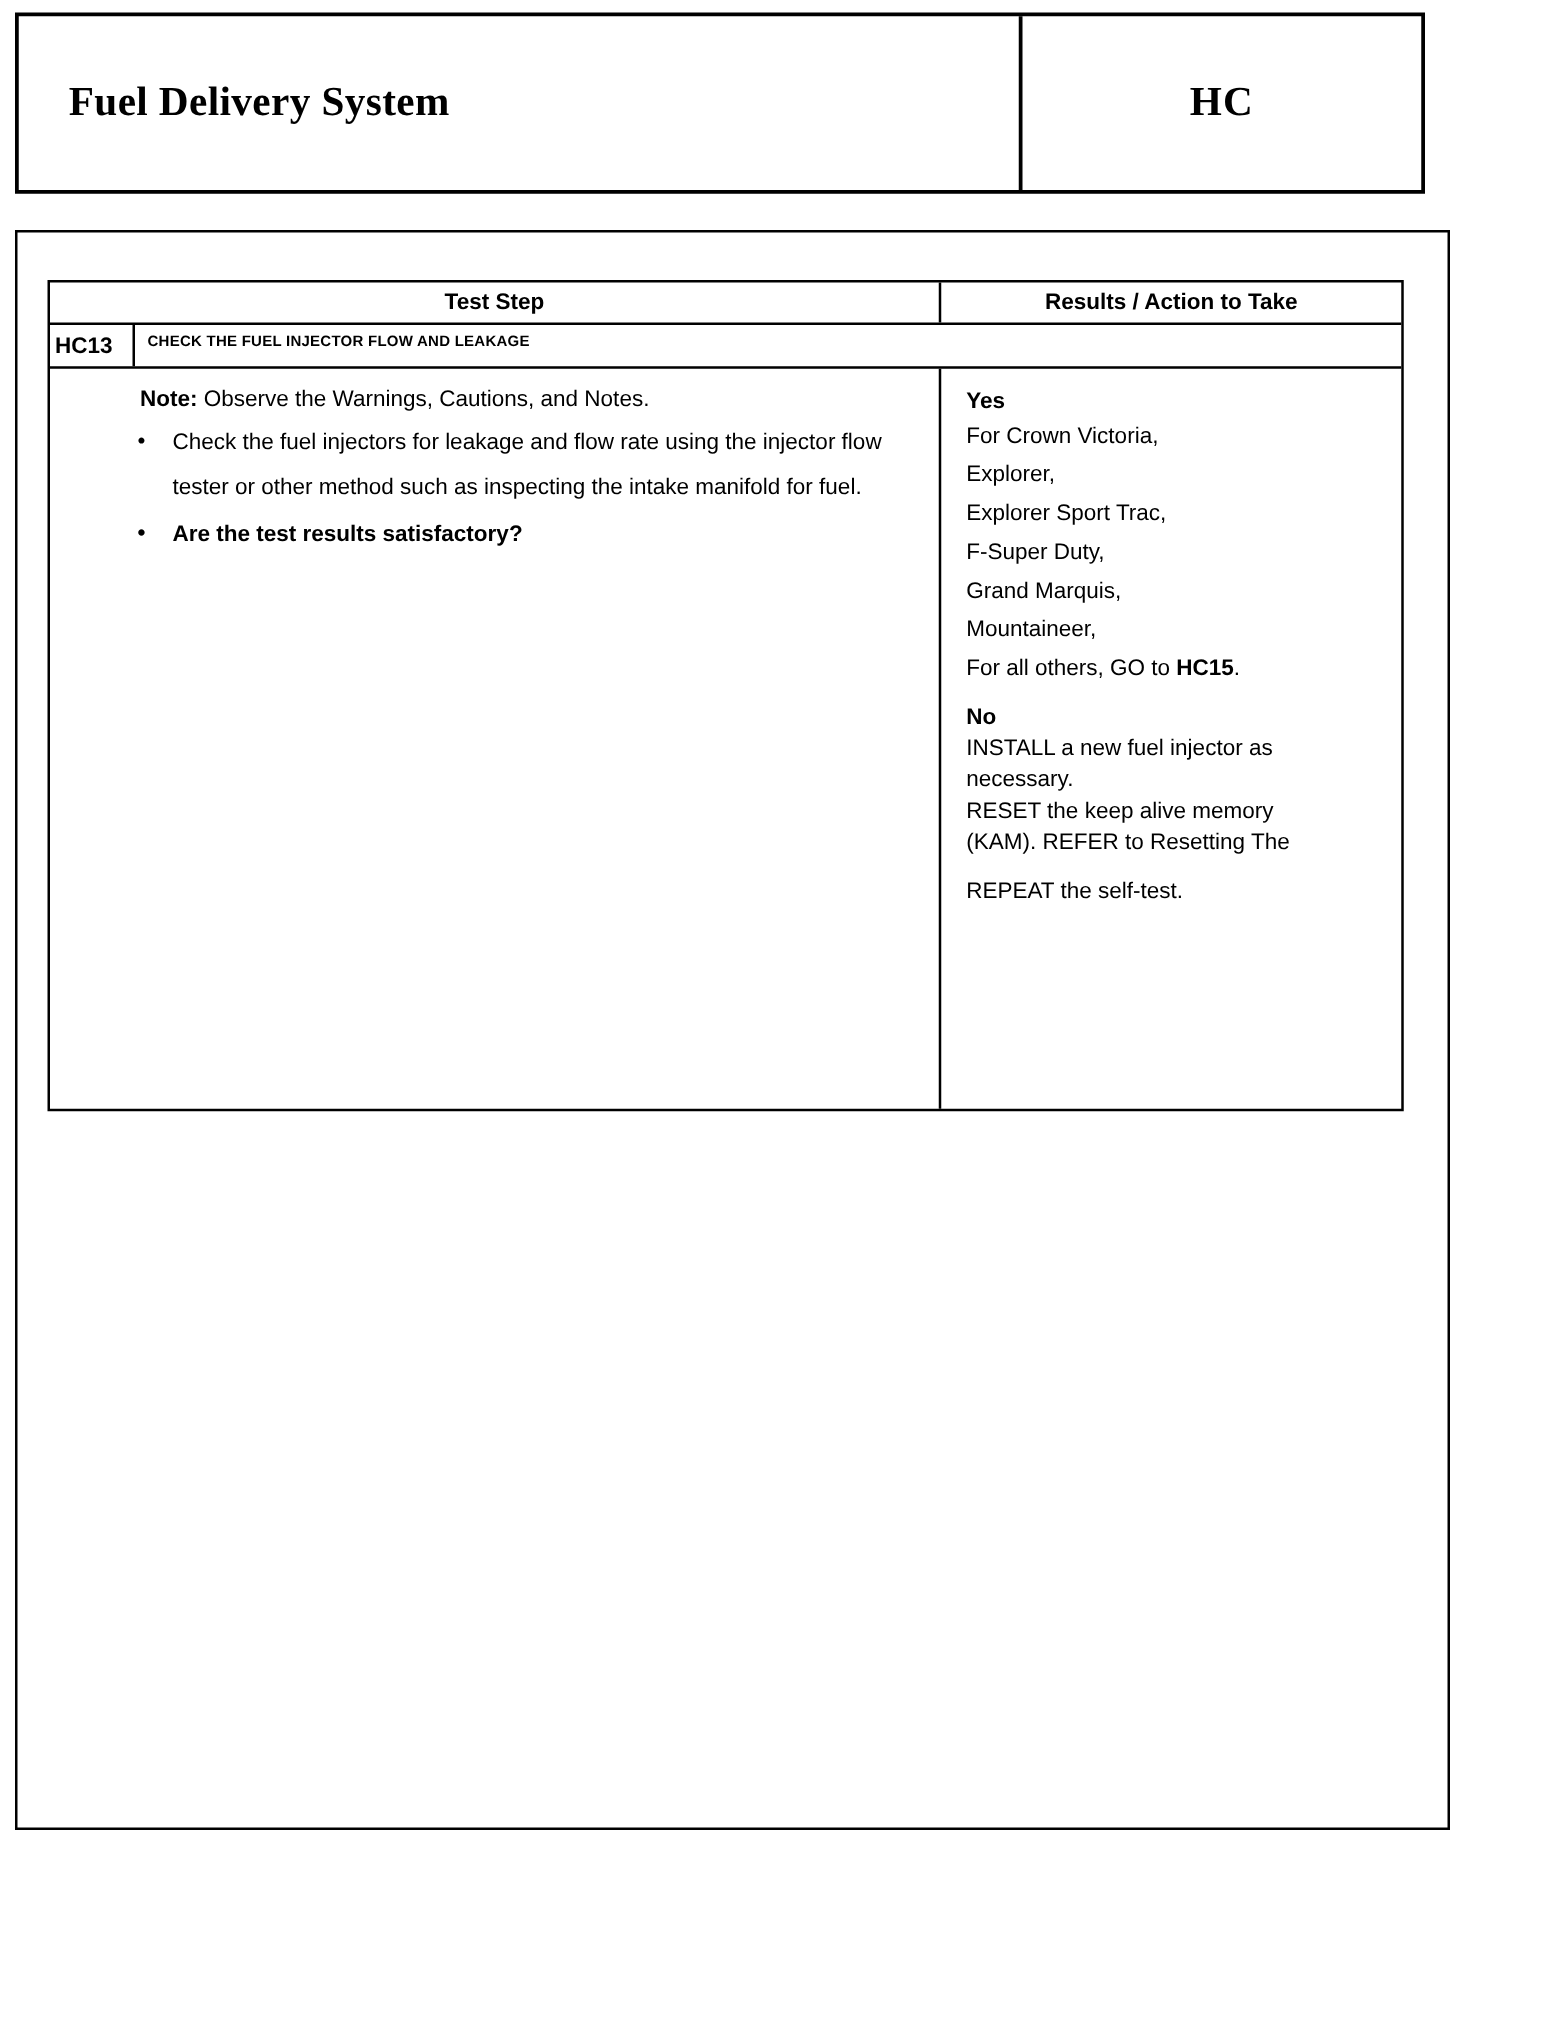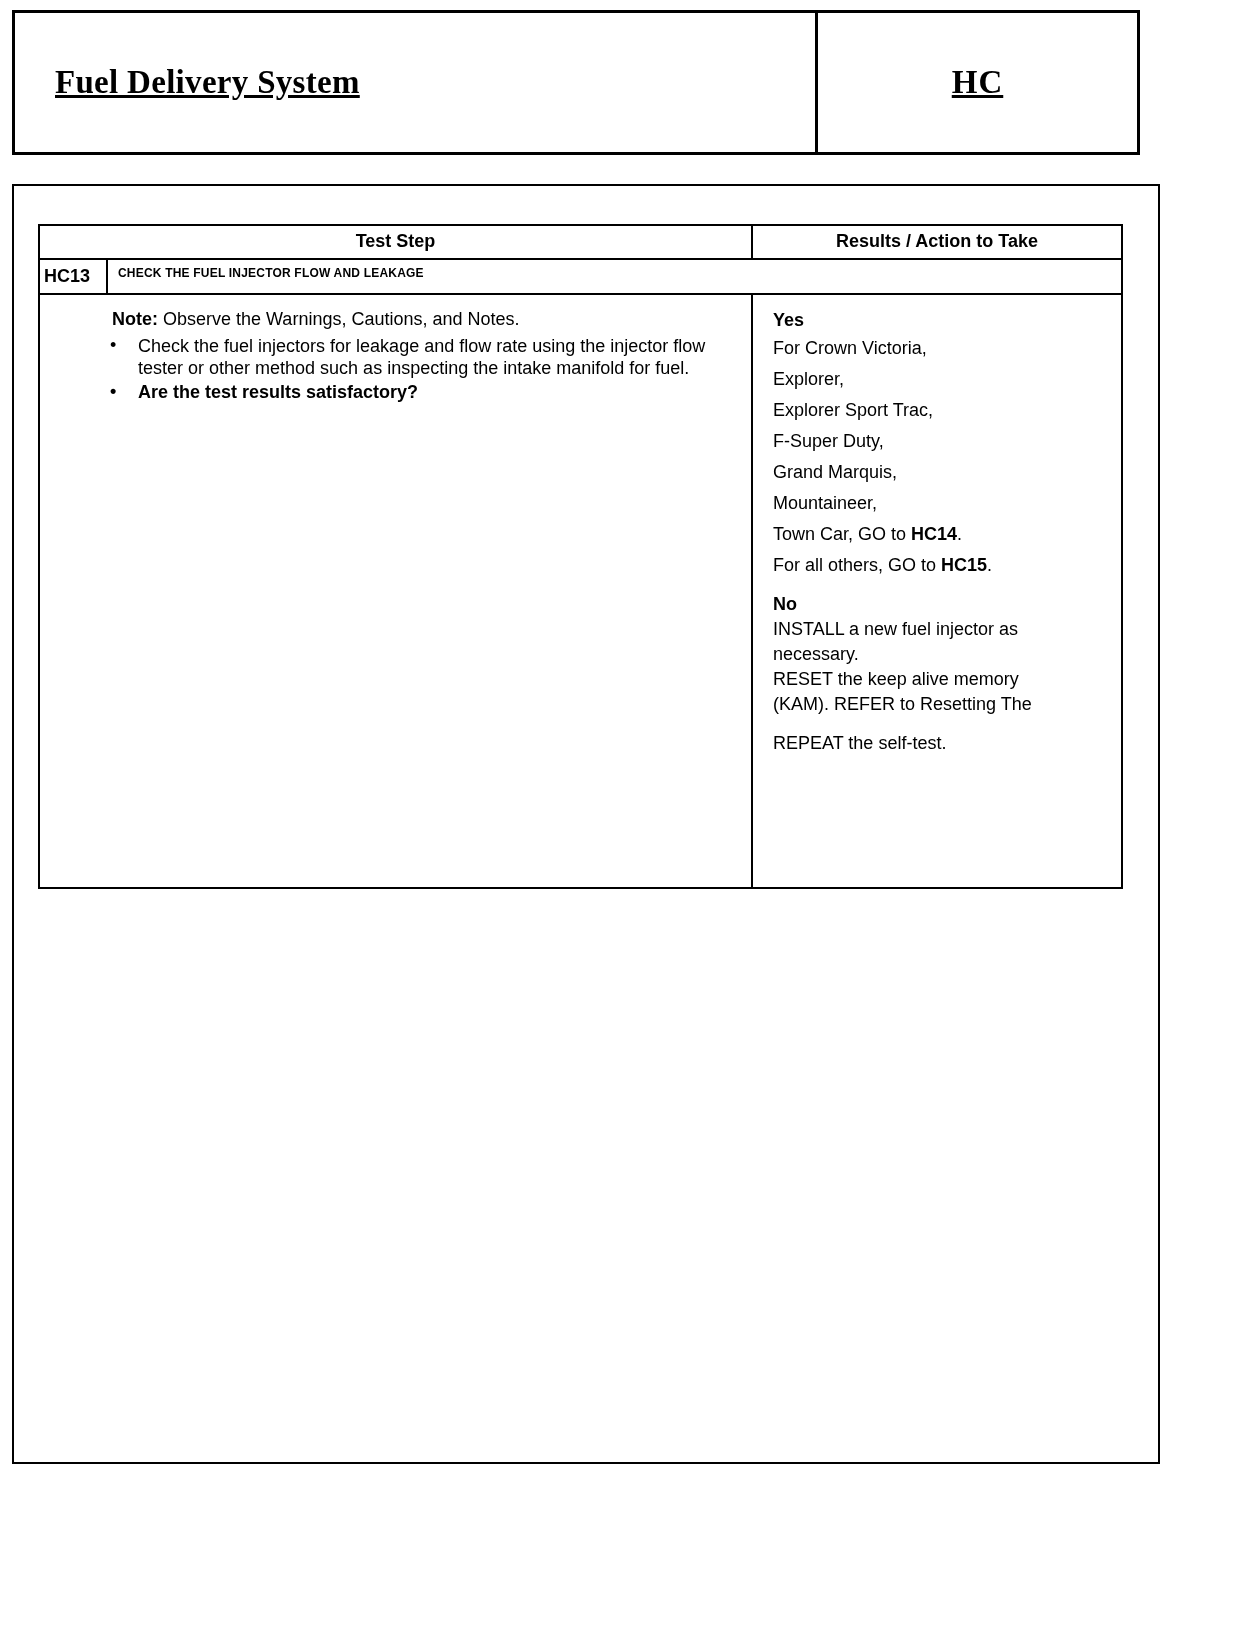--- a/index.html
+++ b/index.html
@@ -19,21 +19,20 @@
   
   .header-box {
     position: absolute;
     left: 12px;
     top: 10px;
     width: 1128px;
     height: 145px;
     border: 3px solid #000;
     box-sizing: border-box;
     display: flex;
-    text-decoration: underline;
   }
   .header-title-cell {
     flex: 0 0 803px;
     display: flex;
     align-items: center;
     padding-left: 40px;
     box-sizing: border-box;
     border-right: 3px solid #000;
   }
   .header-title-cell .title {
@@ -148,21 +147,21 @@
   .note-line b { font-weight: bold; }
 
   ul.bullets {
     list-style: none;
     margin: 0;
     padding: 0;
   }
   ul.bullets li {
     position: relative;
     font-size: 18px;
-    line-height: 22px;
+    line-height: 36px;
     margin: 0 0 2px 0;
     padding-left: 84px;
   }
   ul.bullets li::before {
     content: "\2022";
     position: absolute;
     left: 56px;
     top: -1px;
     font-size: 18px;
   }
@@ -222,21 +221,20 @@
       </div>
 
       <div class="body-right">
         <p class="ans-head">Yes</p>
         <p class="ans-line">For Crown Victoria,</p>
         <p class="ans-line">Explorer,</p>
         <p class="ans-line">Explorer Sport Trac,</p>
         <p class="ans-line">F-Super Duty,</p>
         <p class="ans-line">Grand Marquis,</p>
         <p class="ans-line">Mountaineer,</p>
-        <p class="ans-line"><span>Town Car, GO to </span><b>HC14</b><span>.</span></p>
         <p class="ans-line"><span>For all others, GO to </span><b>HC15</b><span>.</span></p>
 
         <div class="gap-sm"></div>
 
         <p class="ans-head">No</p>
         <p class="ans-line tight">INSTALL a new fuel injector as</p>
         <p class="ans-line tight">necessary.</p>
         <p class="ans-line tight">RESET the keep alive memory</p>
         <p class="ans-line tight">(KAM). REFER to Resetting The</p>
 

